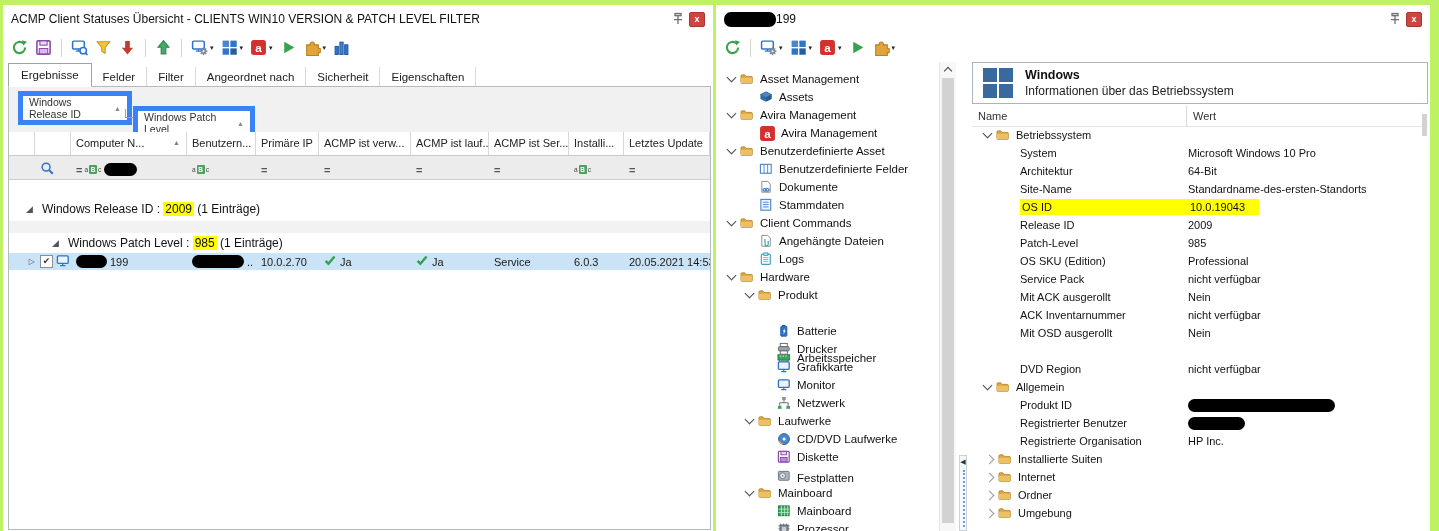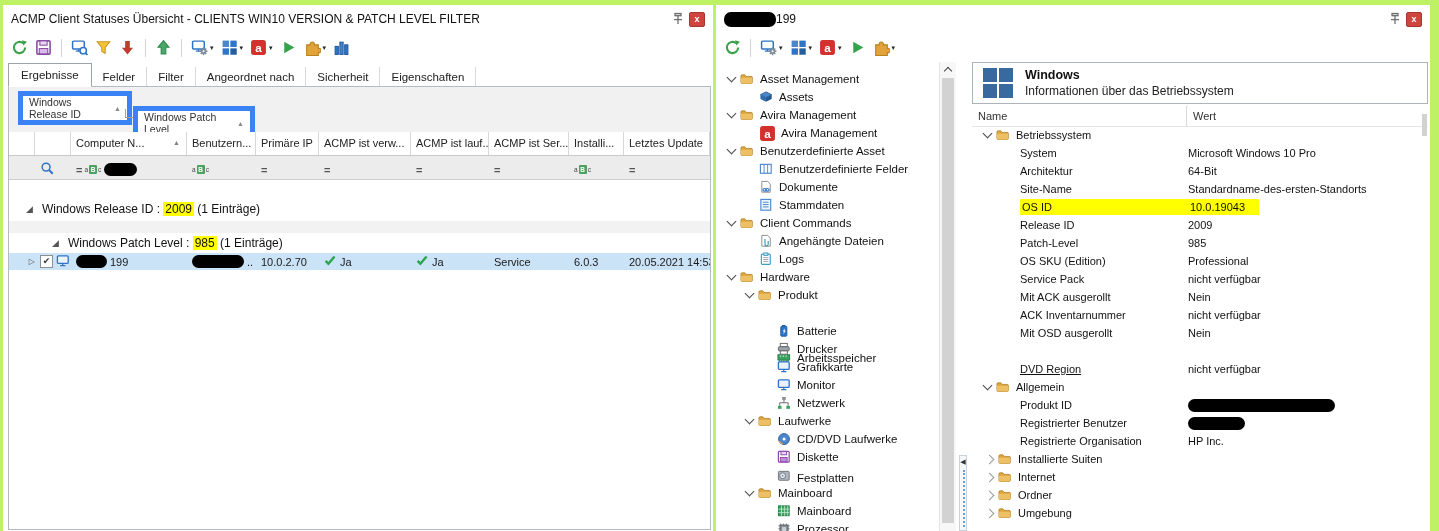--- a/index.html
+++ b/index.html
@@ -765,21 +765,21 @@
           </span>
           <span class="val">nicht verfügbar</span>
         </div>
         <div class="irow" style="top: 198px; left: 0px; right: 0px;">
           <span class="nm" style="padding-left: 48px;">
             <span>Mit OSD ausgerollt</span>
           </span>
           <span class="val">Nein</span>
         </div>
         <div class="irow" style="top: 234px; left: 0px; right: 0px;">
-          <span class="nm" style="padding-left: 48px; text-decoration: underline;">
+          <span class="nm" style="padding-left: 48px;">
             <span>DVD Region</span>
           </span>
           <span class="val">nicht verfügbar</span>
         </div>
         <div class="irow" style="top: 252px; left: 0px; right: 0px;">
           <span class="nm" style="padding-left: 12px;">
             <span class="chev"></span>
             <span class="ticon">
               <svg width="15" height="15" viewBox="0 0 16 16">
                 <path d="M1 4.2 q0-1.2 1.2-1.2 h3 l1.4 1.7 H12 q1.2 0 1.2 1.2 V11 q0 1.2-1.2 1.2 H2.2 Q1 12.2 1 11 z" fill="#e0a63e" stroke="#a87c25" stroke-width=".8"></path>

